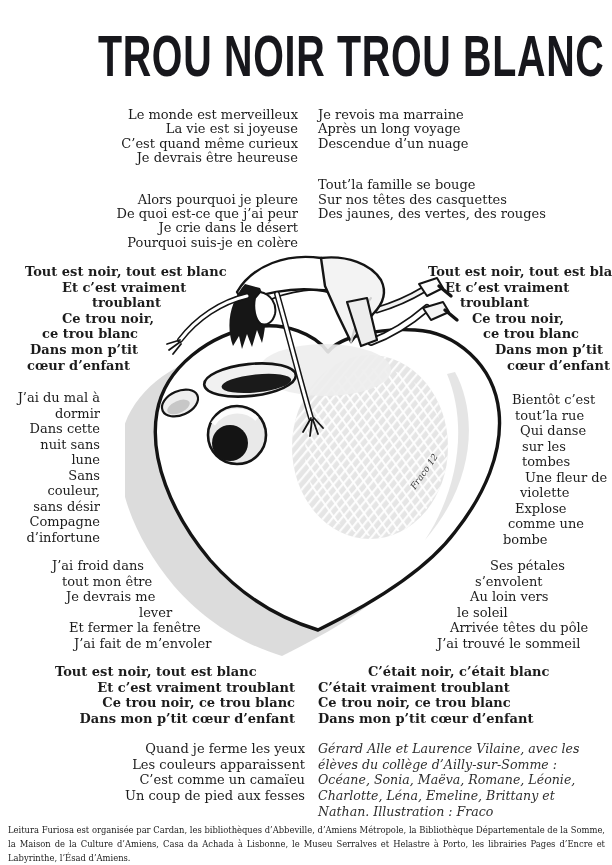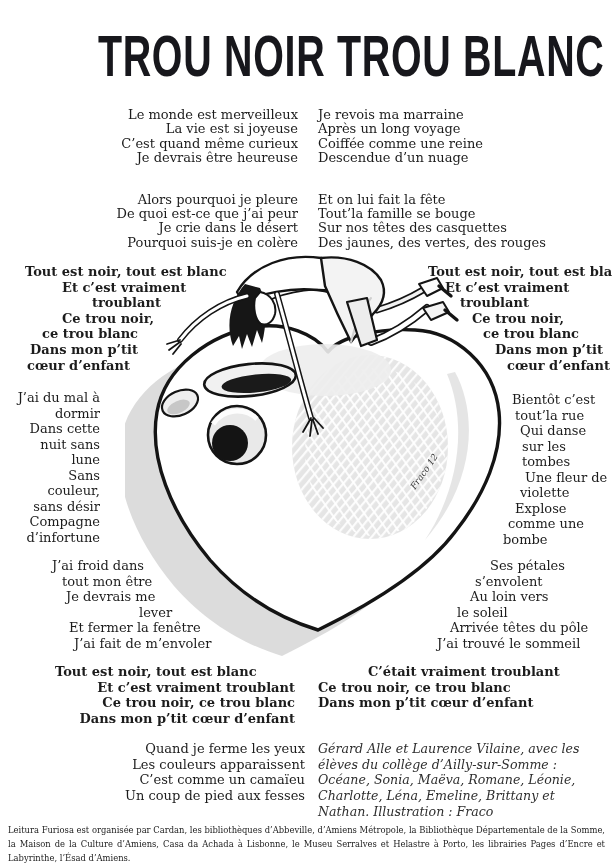--- a/index.html
+++ b/index.html
@@ -108,25 +108,23 @@
       <div class="ln">De quoi est-ce que j’ai peur</div>
       <div class="ln">Je crie dans le désert</div>
       <div class="ln">Pourquoi suis-je en colère</div>
     </div>
   </div>
 
   <div class="blk top-right">
     <div>
       <div class="ln">Je revois ma marraine</div>
       <div class="ln">Après un long voyage</div>
-      <div class="ln">Coiffée comme une reine</div>
       <div class="ln">Descendue d’un nuage</div>
     </div>
     <div class="stanza2">
-      <div class="ln">Et on lui fait la fête</div>
       <div class="ln">Tout’la famille se bouge</div>
       <div class="ln">Sur nos têtes des casquettes</div>
       <div class="ln">Des jaunes, des vertes, des rouges</div>
     </div>
   </div>
 
   <div class="blk bold r-tl">
     <div class="ln">Tout est noir, tout est blanc</div>
     <div class="ln">Et c’est vraiment</div>
     <div class="ln">troublant</div>
@@ -190,20 +188,21 @@
     <div class="ln">J’ai trouvé le sommeil</div>
   </div>
 
   <div class="blk bold r-bl">
     <div class="ln">Tout est noir, tout est blanc</div>
     <div class="ln">Et c’est vraiment troublant</div>
     <div class="ln">Ce trou noir, ce trou blanc</div>
     <div class="ln">Dans mon p’tit cœur d’enfant</div>
   </div>
   <div class="blk bold r-br">
+    <div class="ln">C’était noir, c’était blanc</div>
     <div class="ln">C’était vraiment troublant</div>
     <div class="ln">Ce trou noir, ce trou blanc</div>
     <div class="ln">Dans mon p’tit cœur d’enfant</div>
   </div>
 
   <div class="blk bl">
     <div class="ln">Quand je ferme les yeux</div>
     <div class="ln">Les couleurs apparaissent</div>
     <div class="ln">C’est comme un camaïeu</div>
     <div class="ln">Un coup de pied aux fesses</div>

